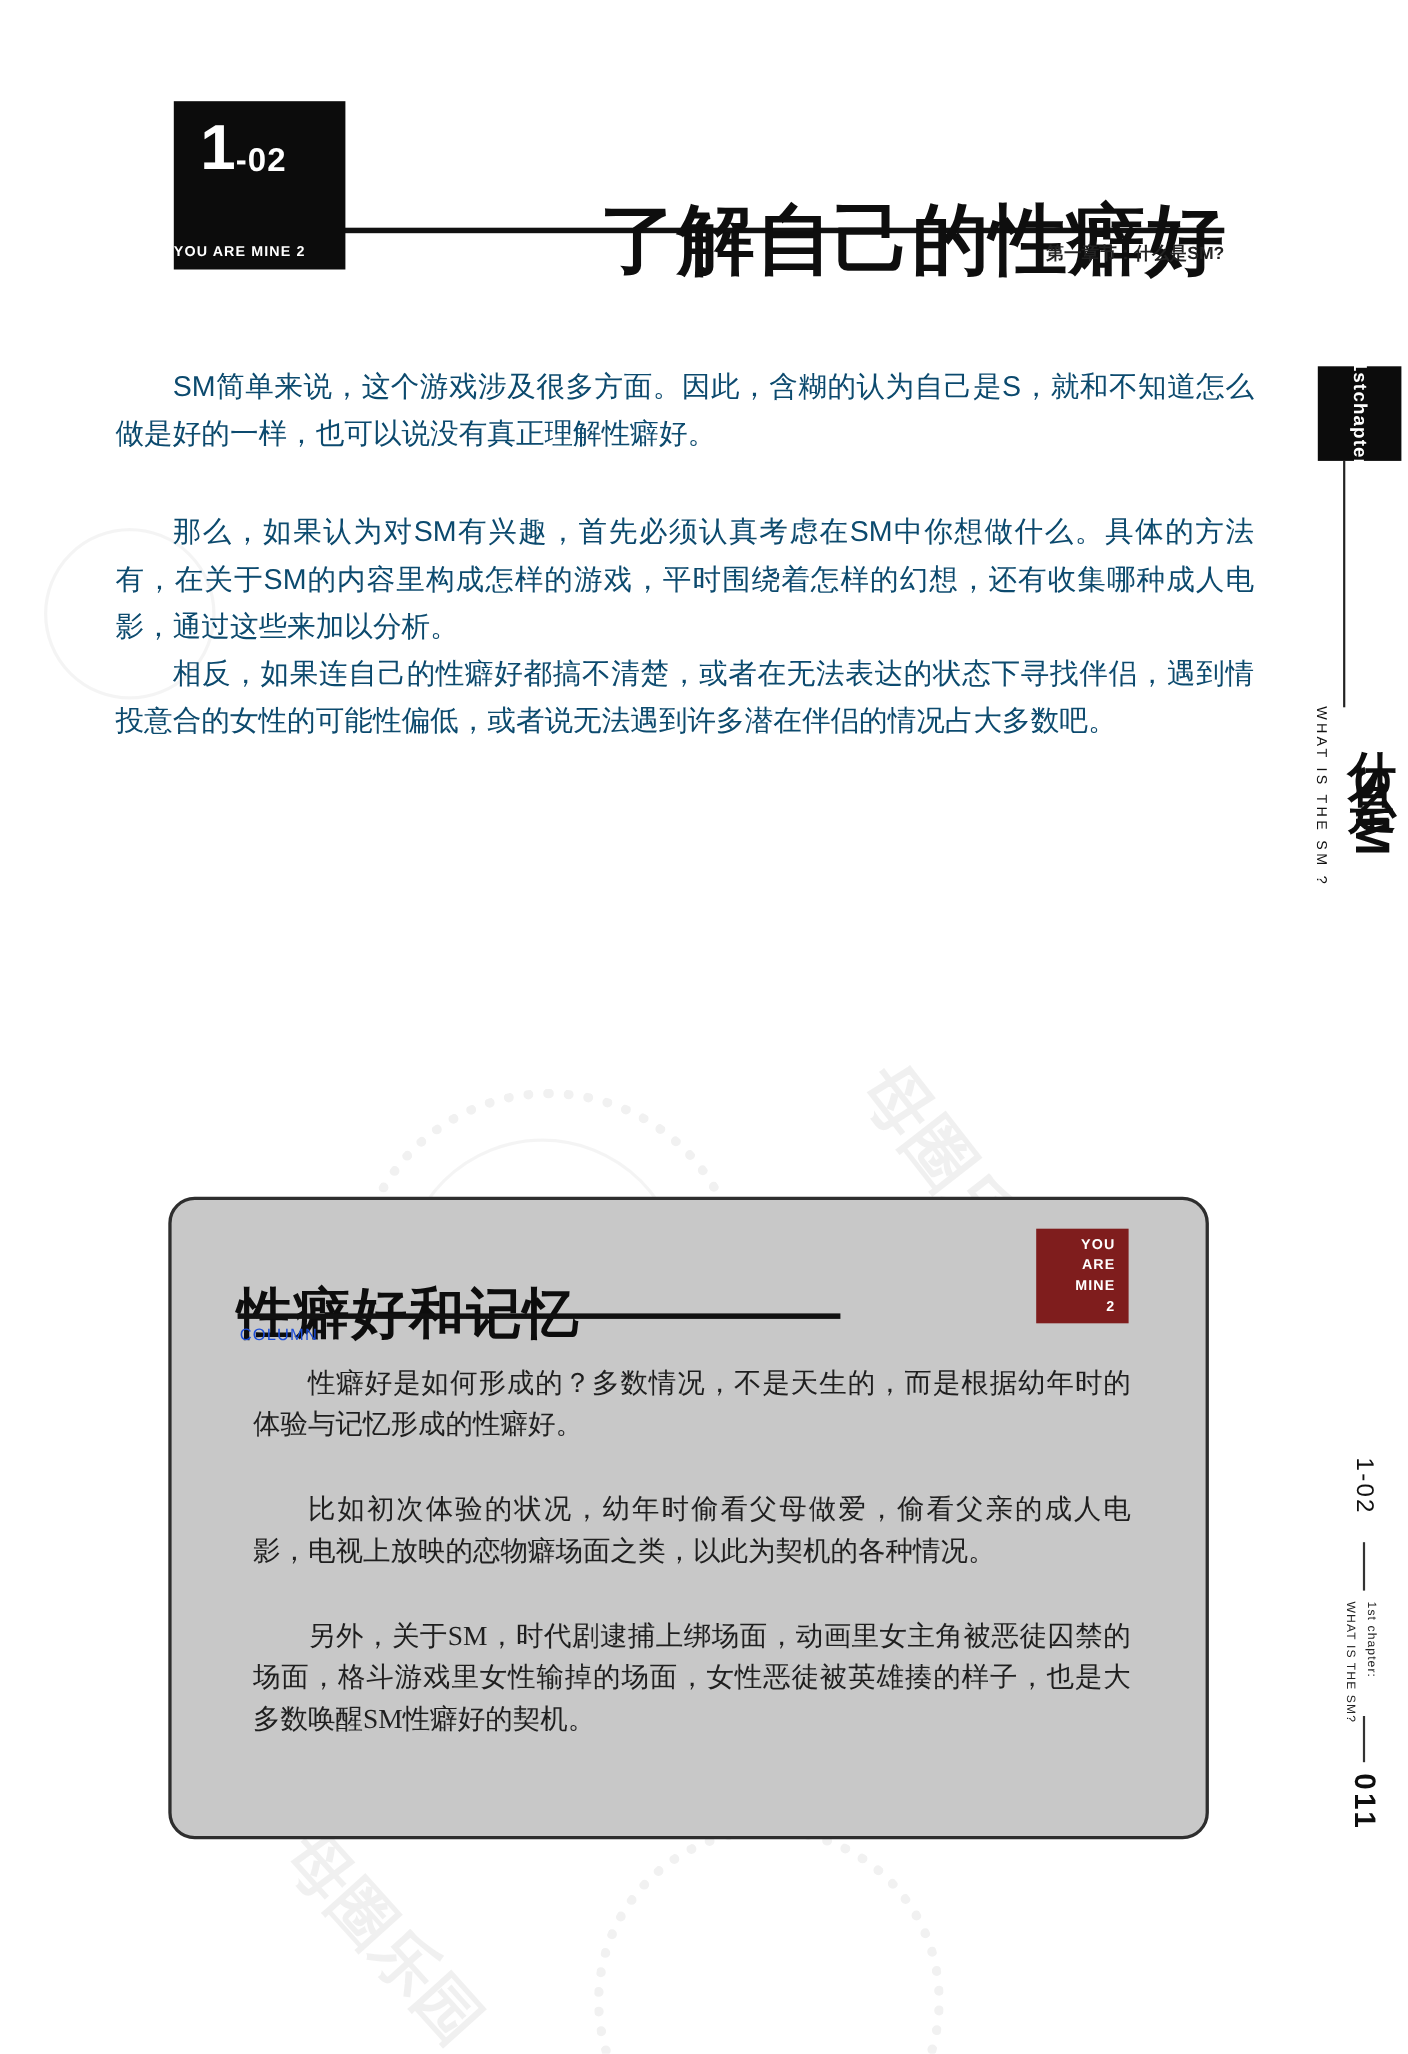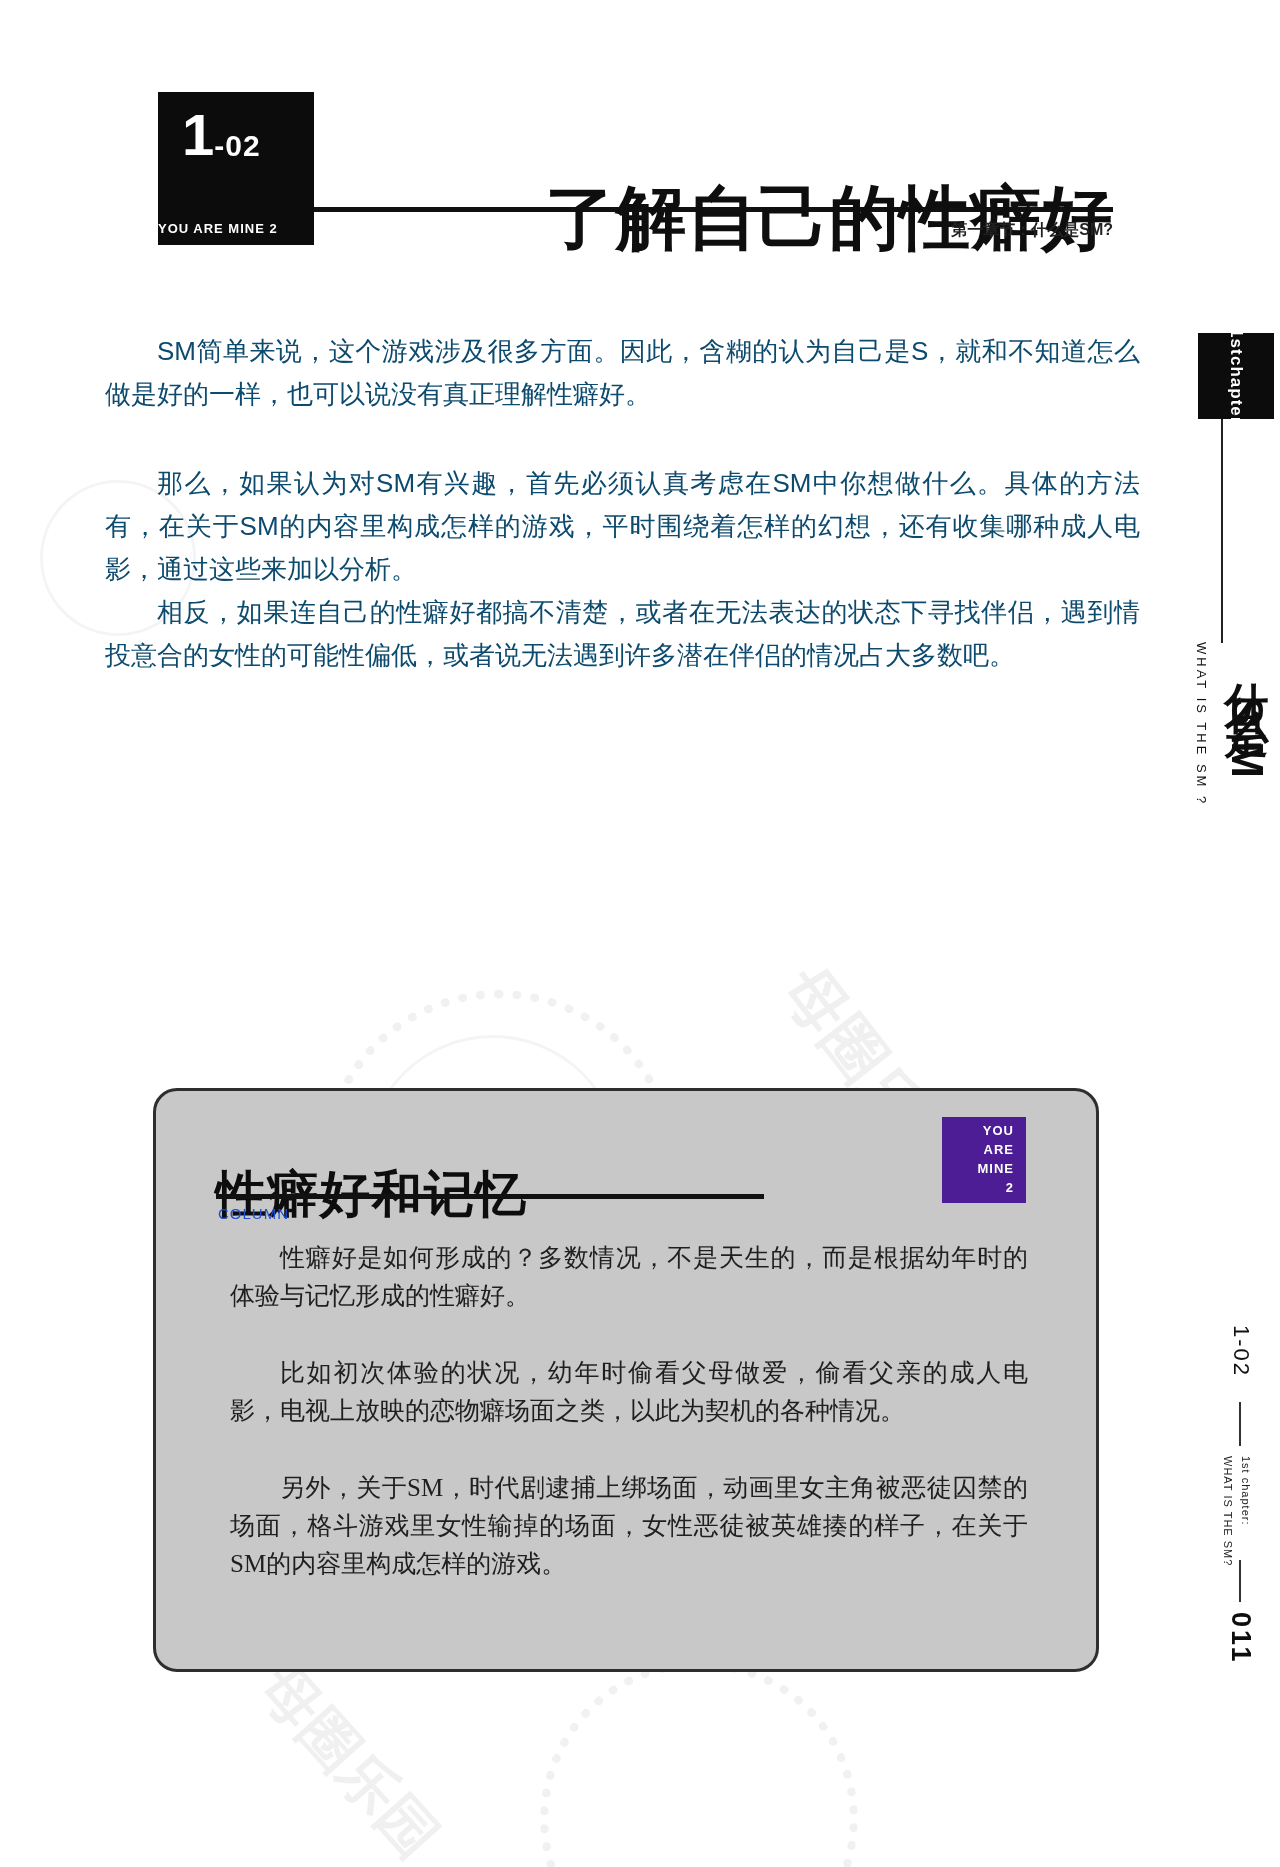--- a/index.html
+++ b/index.html
@@ -68,21 +68,21 @@
   
   .column-box{
     position:absolute;left:153px;top:1088px;width:940px;height:578px;z-index:2;
     background:#c8c8c8;border:3px solid #2e2e2e;border-radius:24px;
   }
   .col-title{position:absolute;left:60px;top:36px;font-size:50px;font-weight:bold;
     letter-spacing:2px;color:#0d0d0d;line-height:1;white-space:nowrap;}
   .col-underline{position:absolute;left:60px;top:103px;width:548px;height:5px;background:#111;}
   .col-label{position:absolute;left:62px;top:114px;font-size:15px;color:#1d4ed8;letter-spacing:1px;}
   .col-badge{
-    position:absolute;right:70px;top:26px;width:84px;height:86px;background:#4c1d95;color:#fff;
+    position:absolute;right:70px;top:26px;width:84px;height:86px;background:#7f1d1d;color:#fff;
     display:flex;flex-direction:column;justify-content:center;align-items:flex-end;
     padding-right:12px;box-sizing:border-box;
     font-size:13px;font-weight:bold;line-height:1.45;letter-spacing:1px;
   }
   .col-body{
     position:absolute;left:74px;top:148px;width:798px;
     font-size:25px;line-height:38px;text-align:justify;color:#1f1f1f;
   }
   .col-body p{margin:0;text-indent:2em;font-family:Liberation Serif, serif;}
   .col-body p + p{margin-top:39px;}
@@ -153,21 +153,21 @@
     <div class="col-label">COLUMN</div>
     <div class="col-badge">
       <div>YOU</div>
       <div>ARE</div>
       <div>MINE</div>
       <div>2</div>
     </div>
     <div class="col-body">
       <p>性癖好是如何形成的？多数情况，不是天生的，而是根据幼年时的体验与记忆形成的性癖好。</p>
       <p>比如初次体验的状况，幼年时偷看父母做爱，偷看父亲的成人电影，电视上放映的恋物癖场面之类，以此为契机的各种情况。</p>
-      <p>另外，关于SM，时代剧逮捕上绑场面，动画里女主角被恶徒囚禁的场面，格斗游戏里女性输掉的场面，女性恶徒被英雄揍的样子，在关于SM的内容里构成怎样的游戏。</p>
+      <p>另外，关于SM，时代剧逮捕上绑场面，动画里女主角被恶徒囚禁的场面，格斗游戏里女性输掉的场面，女性恶徒被英雄揍的样子，也是大多数唤醒SM性癖好的契机。</p>
     </div>
   </section>
 
   <div class="side-bottom-code">1-02</div>
   <div class="side-rule-1"></div>
   <div class="side-caption">
     <div>1st chapter:</div>
     <div>WHAT IS THE SM?</div>
   </div>
   <div class="side-rule-2"></div>

